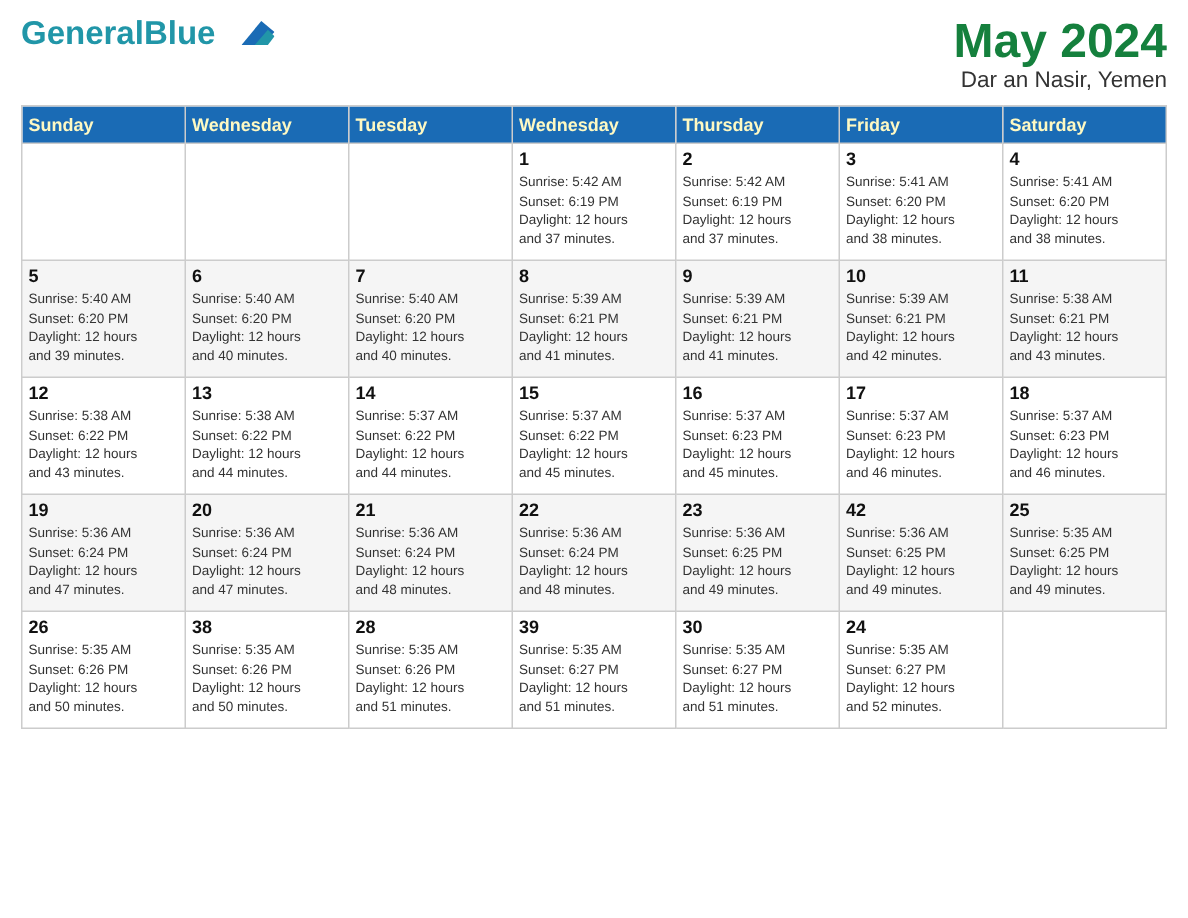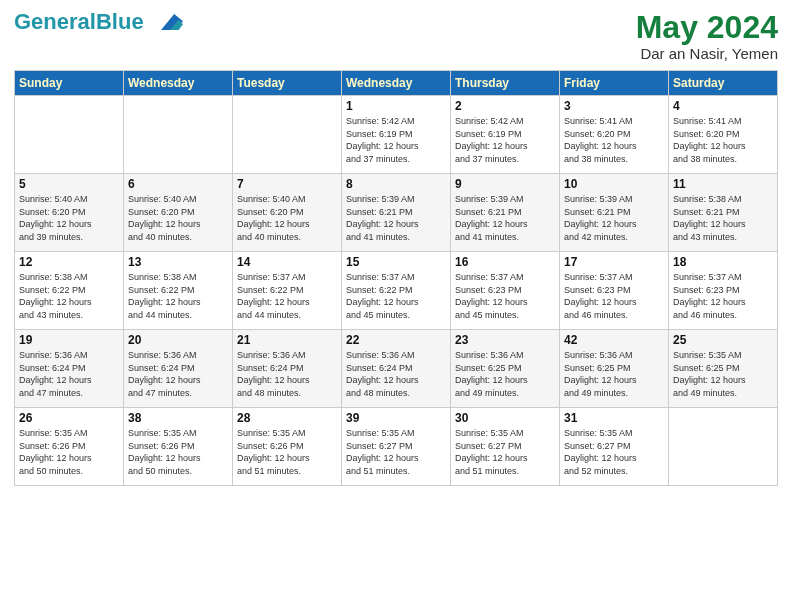--- a/index.html
+++ b/index.html
@@ -342,21 +342,21 @@
 and 51 minutes.</div>
           </td>
           <td>
             <div class="day-num">30</div>
             <div class="day-info" style="white-space: pre-line;">Sunrise: 5:35 AM
 Sunset: 6:27 PM
 Daylight: 12 hours
 and 51 minutes.</div>
           </td>
           <td>
-            <div class="day-num">31</div>
+            <div class="day-num">24</div>
             <div class="day-info" style="white-space: pre-line;">Sunrise: 5:35 AM
 Sunset: 6:27 PM
 Daylight: 12 hours
 and 52 minutes.</div>
           </td>
           <td></td>
         </tr>
       </tbody>
   </table>
 </div>

